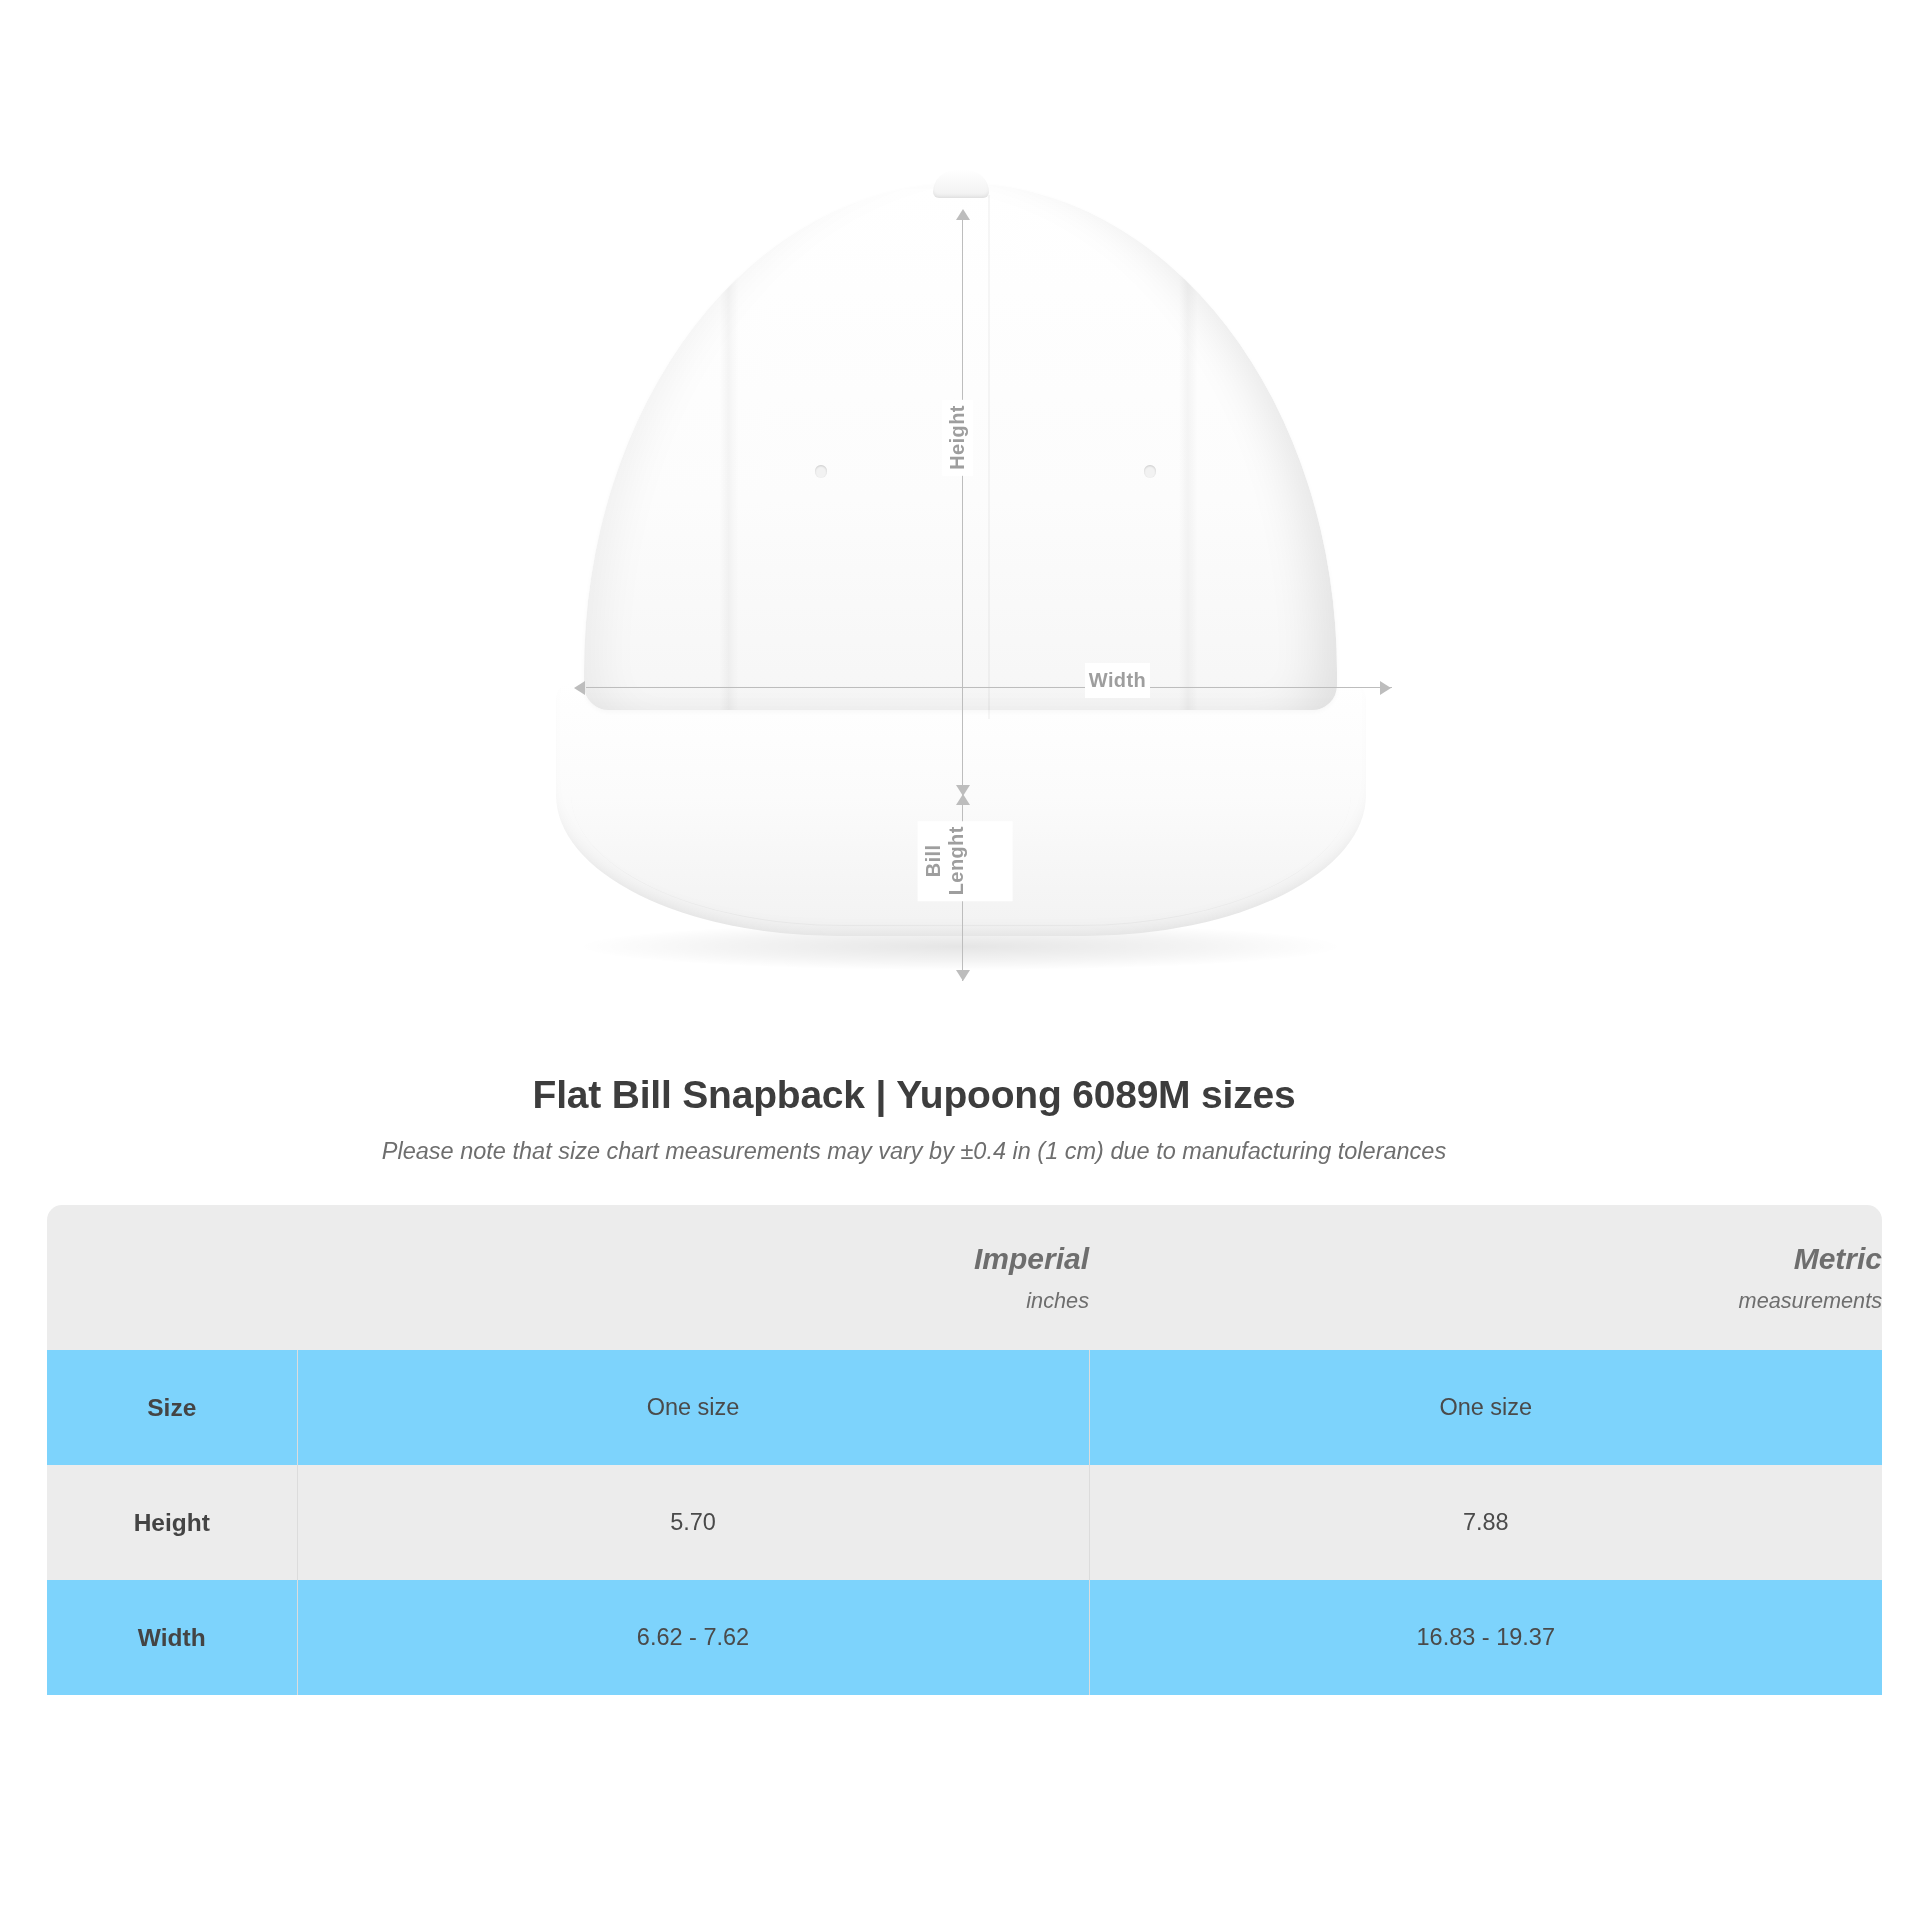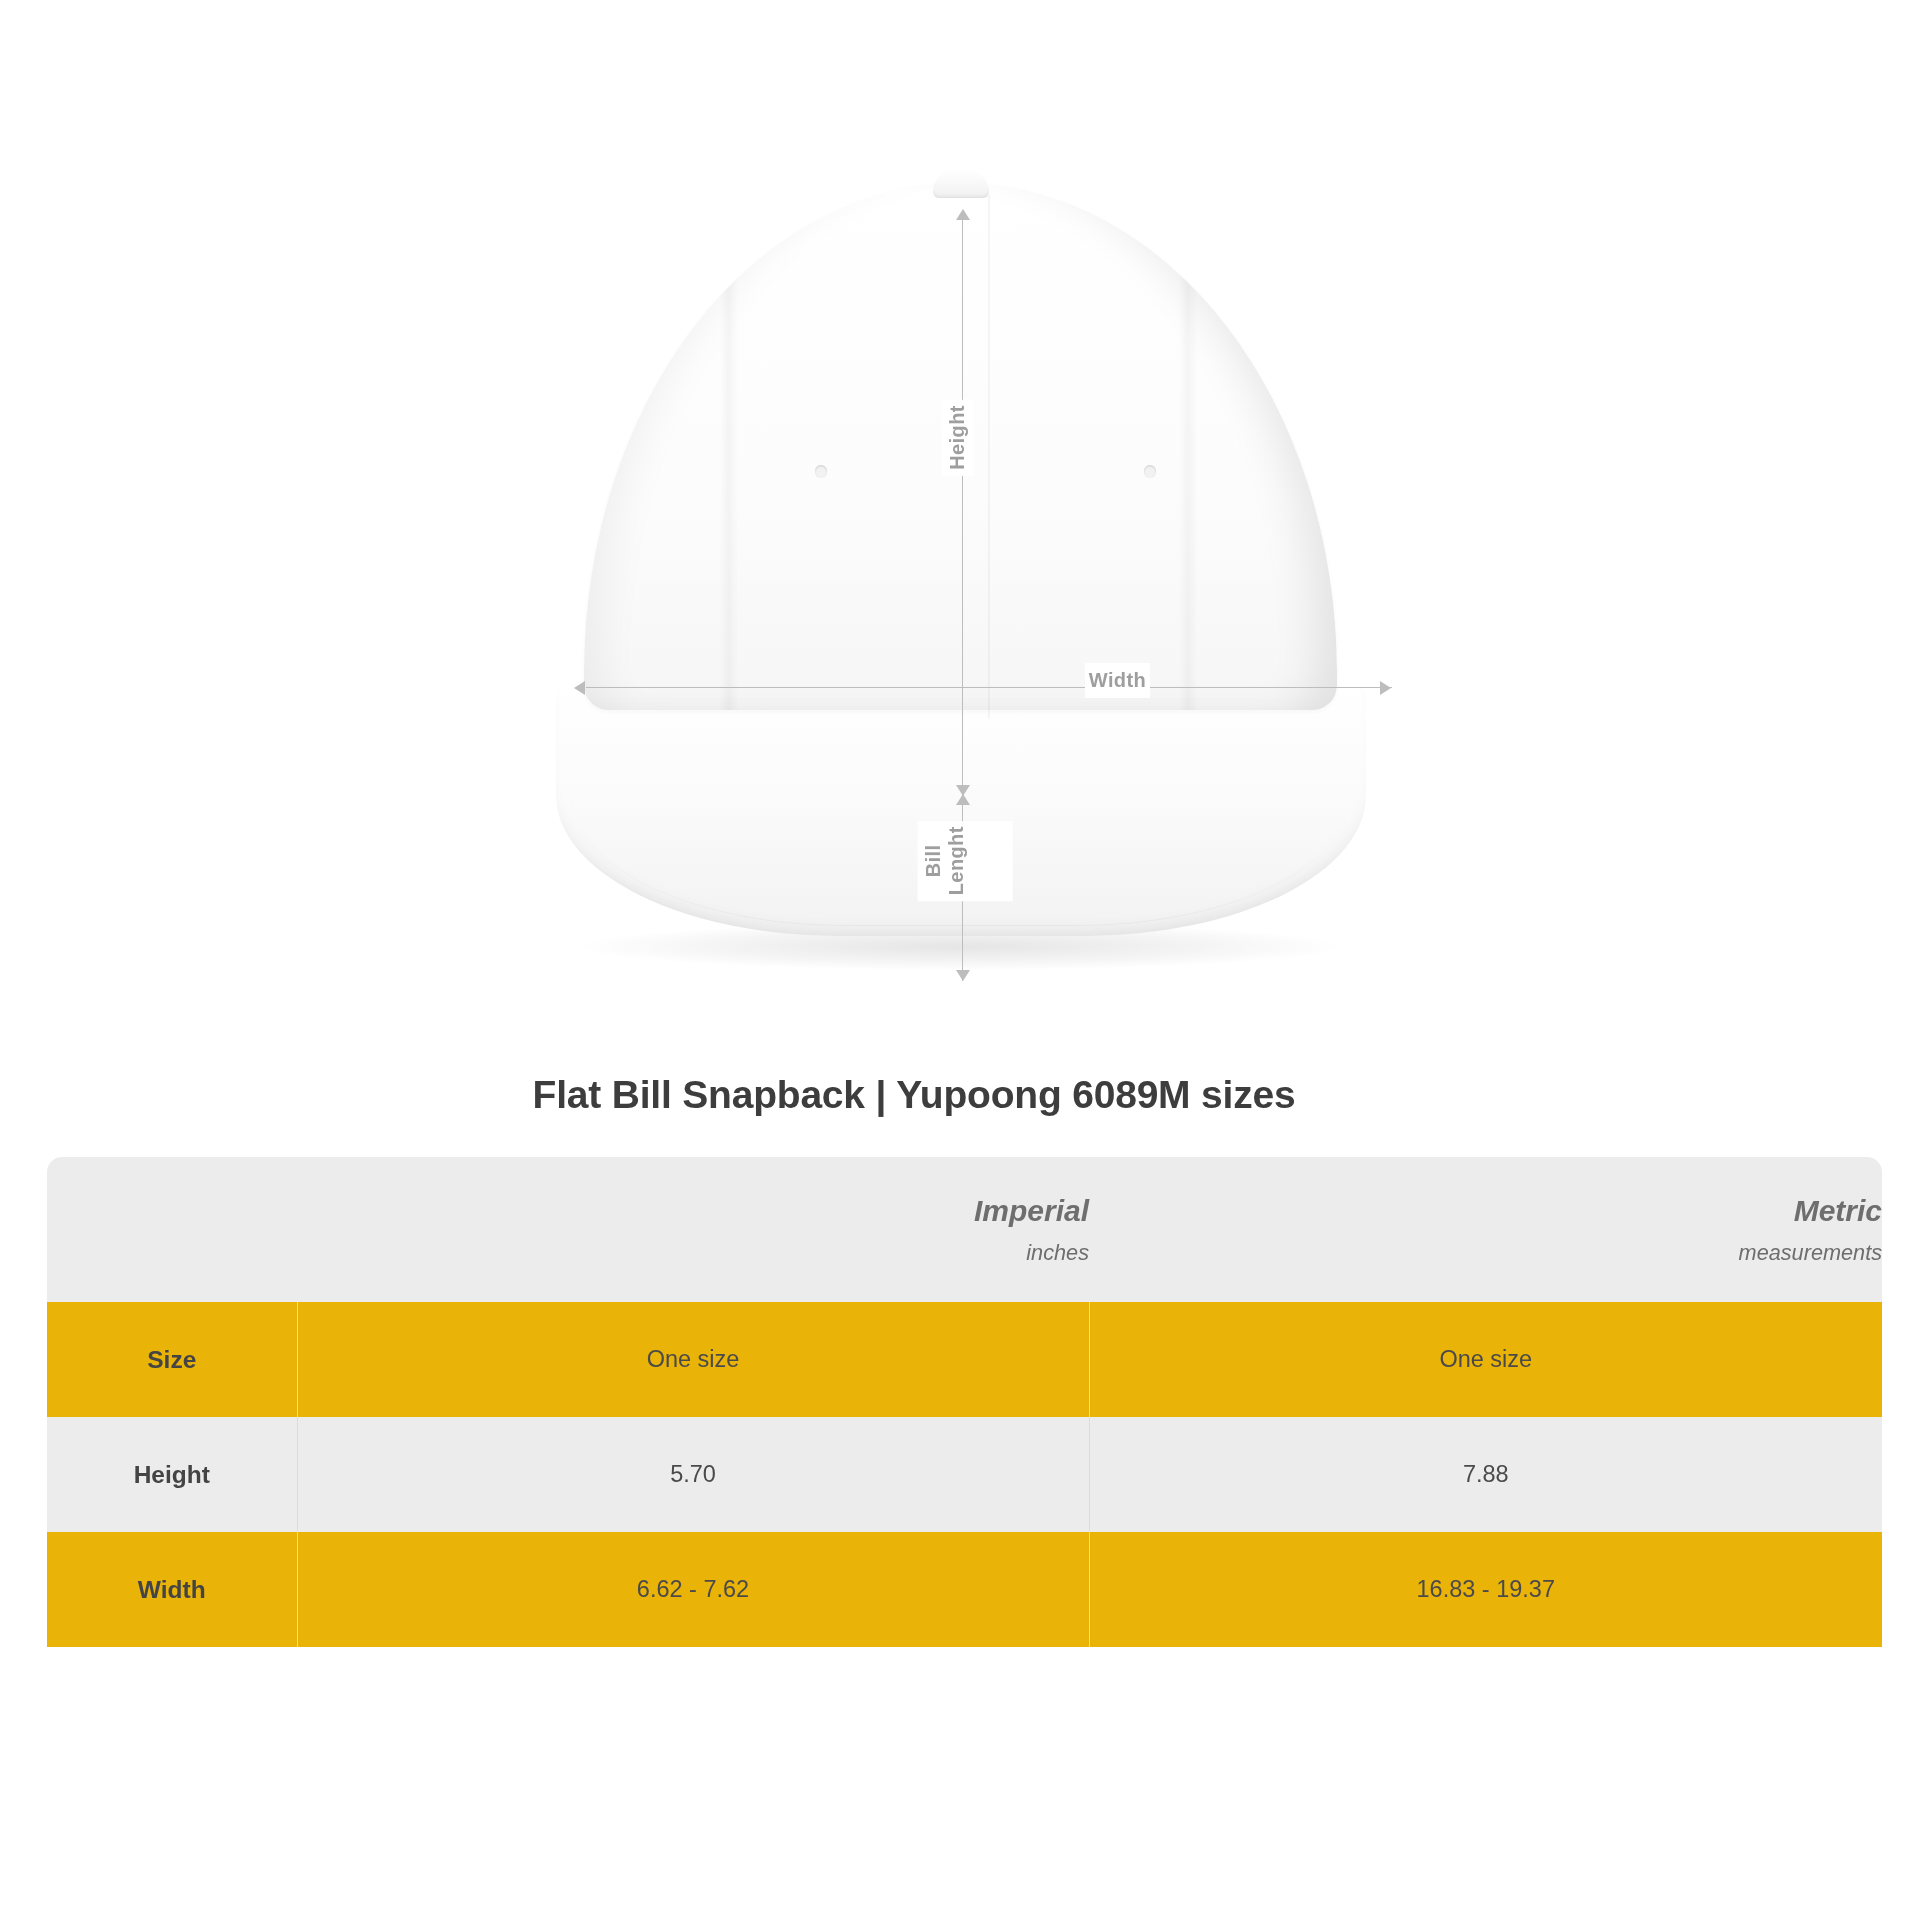--- a/index.html
+++ b/index.html
@@ -205,21 +205,21 @@
     vertical-align: middle;
     font-size: 23.5px;
     color: #4a4a4a;
   }
   tr.data-row td.rowlabel {
     font-weight: bold;
     font-size: 24.5px;
     color: #444;
   }
   tr.data-row.alt td { background: #ececec; }
-  tr.data-row.plain td { background: #eab308; }
+  tr.data-row.plain td { background: #7dd3fc; }
   tr.data-row td.sep-l { border-left: 1.9px solid #dcdcdc; margin-top: 29px; }
 
   tr.data-row.last td:first-child { border-bottom-left-radius: 15px; }
   tr.data-row.last td:last-child  { border-bottom-right-radius: 15px; }
 </style>
 </head>
 <body>
 
 <div class="diagram">
 
@@ -246,20 +246,21 @@
   <div class="m-label" style="left:1085px; top:663px;">Width</div>
 
   <div class="m-line v-line" style="left:962px; top:802px; height:179px;"></div>
   <div class="arrow up" style="left:956px; top:794px;"></div>
   <div class="arrow down" style="left:956px; top:970px;"></div>
   <div class="m-label vertical" style="left:918px; top:821px; width:87px;"><span>Bill</span><br><span>Lenght</span></div>
 </div>
 
 <div class="title-block">
   <h1 class="chart-title">Flat Bill Snapback | Yupoong 6089M sizes</h1>
+  <div class="chart-note">Please note that size chart measurements may vary by ±0.4 in (1 cm) due to manufacturing tolerances</div>
 </div>
 
 <div class="table-wrap">
   <table class="size-table">
     <colgroup>
       <col class="col-label">
       <col class="col-imp">
       <col class="col-met">
     </colgroup>
     <tbody>

